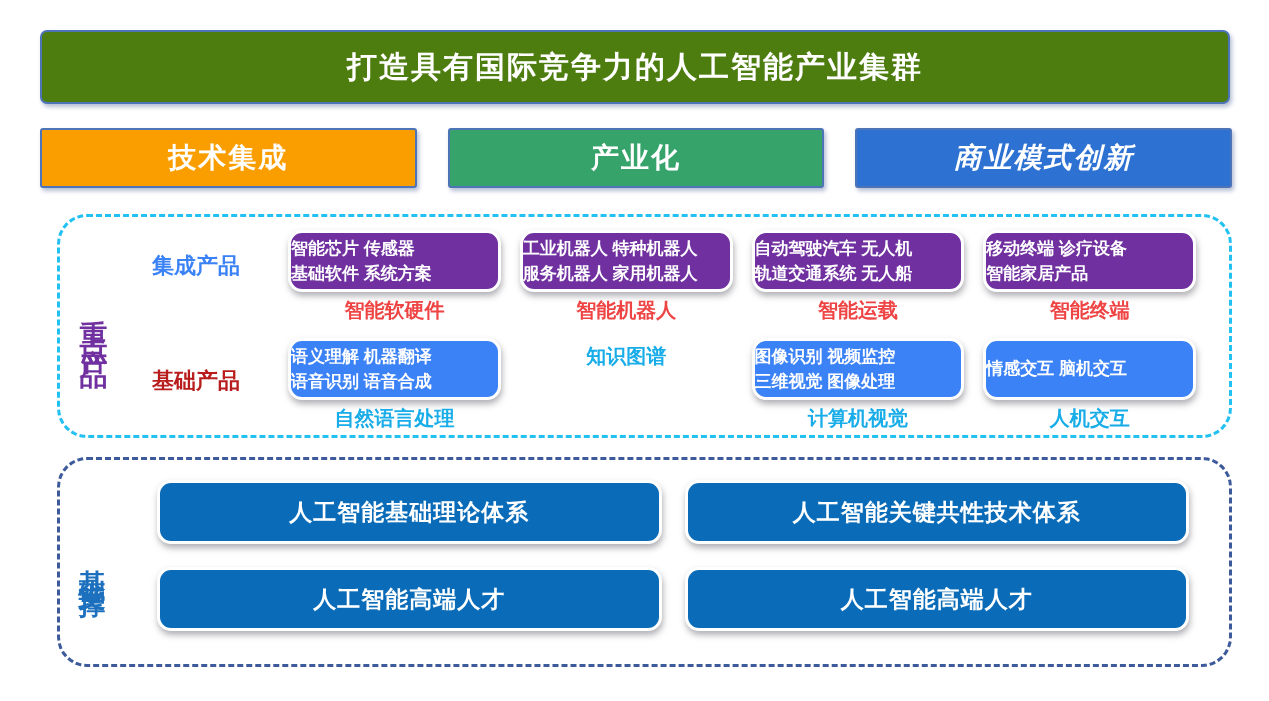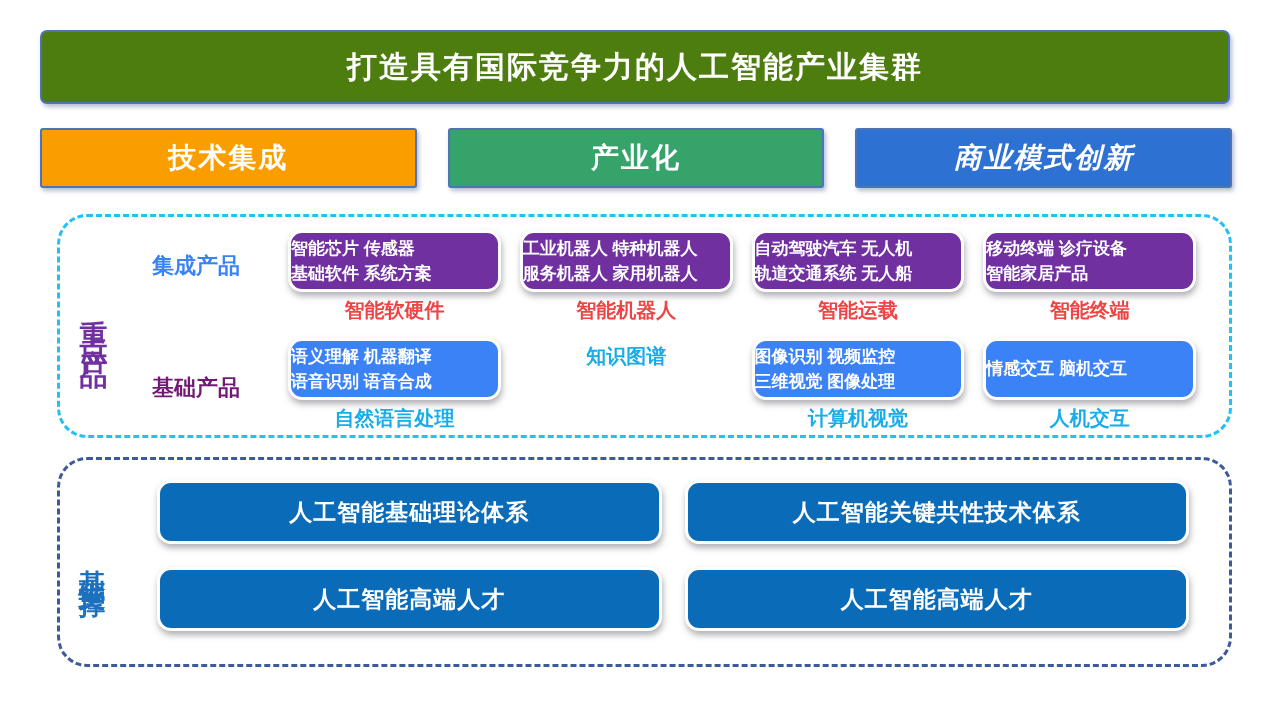--- a/index.html
+++ b/index.html
@@ -32,21 +32,21 @@
 
   .v-label { position:absolute; left:14px; top:50%; transform:translateY(-50%);
     writing-mode:vertical-lr; text-orientation:upright;
     font-weight:bold; }
   .v-label.purple { color:#7030A0; font-size:28px; letter-spacing:14px; }
   .v-label.blue   { color:#1C70BE; font-size:27px; letter-spacing:7px; }
 
   .row-label { position:absolute; left:88px; width:96px; text-align:center;
     font-size:22px; font-weight:bold; }
   .row-label.r1 { top:34px; color:#3b82f6; }
-  .row-label.r2 { top:156px; color:#701a75; }
+  .row-label.r2 { top:149px; color:#b91c1c; }
 
   .products { position:absolute; left:228px; top:13px; width:908px;
     display:grid; grid-template-columns:repeat(4,1fr); column-gap:19px; }
   .pcol { display:flex; flex-direction:column; }
   .pbox { height:62px; border-radius:14px; border:3px solid #fff;
     display:flex; flex-direction:column; align-items:flex-start; justify-content:center;
     color:#fff; font-size:17px; font-weight:bold; line-height:1.5; text-align:center;
     box-shadow:1px 4px 6px rgba(100,100,110,.5); }
   .pbox span { display:block; white-space:nowrap; }
   .pbox.purple { background:#7030A0; }

